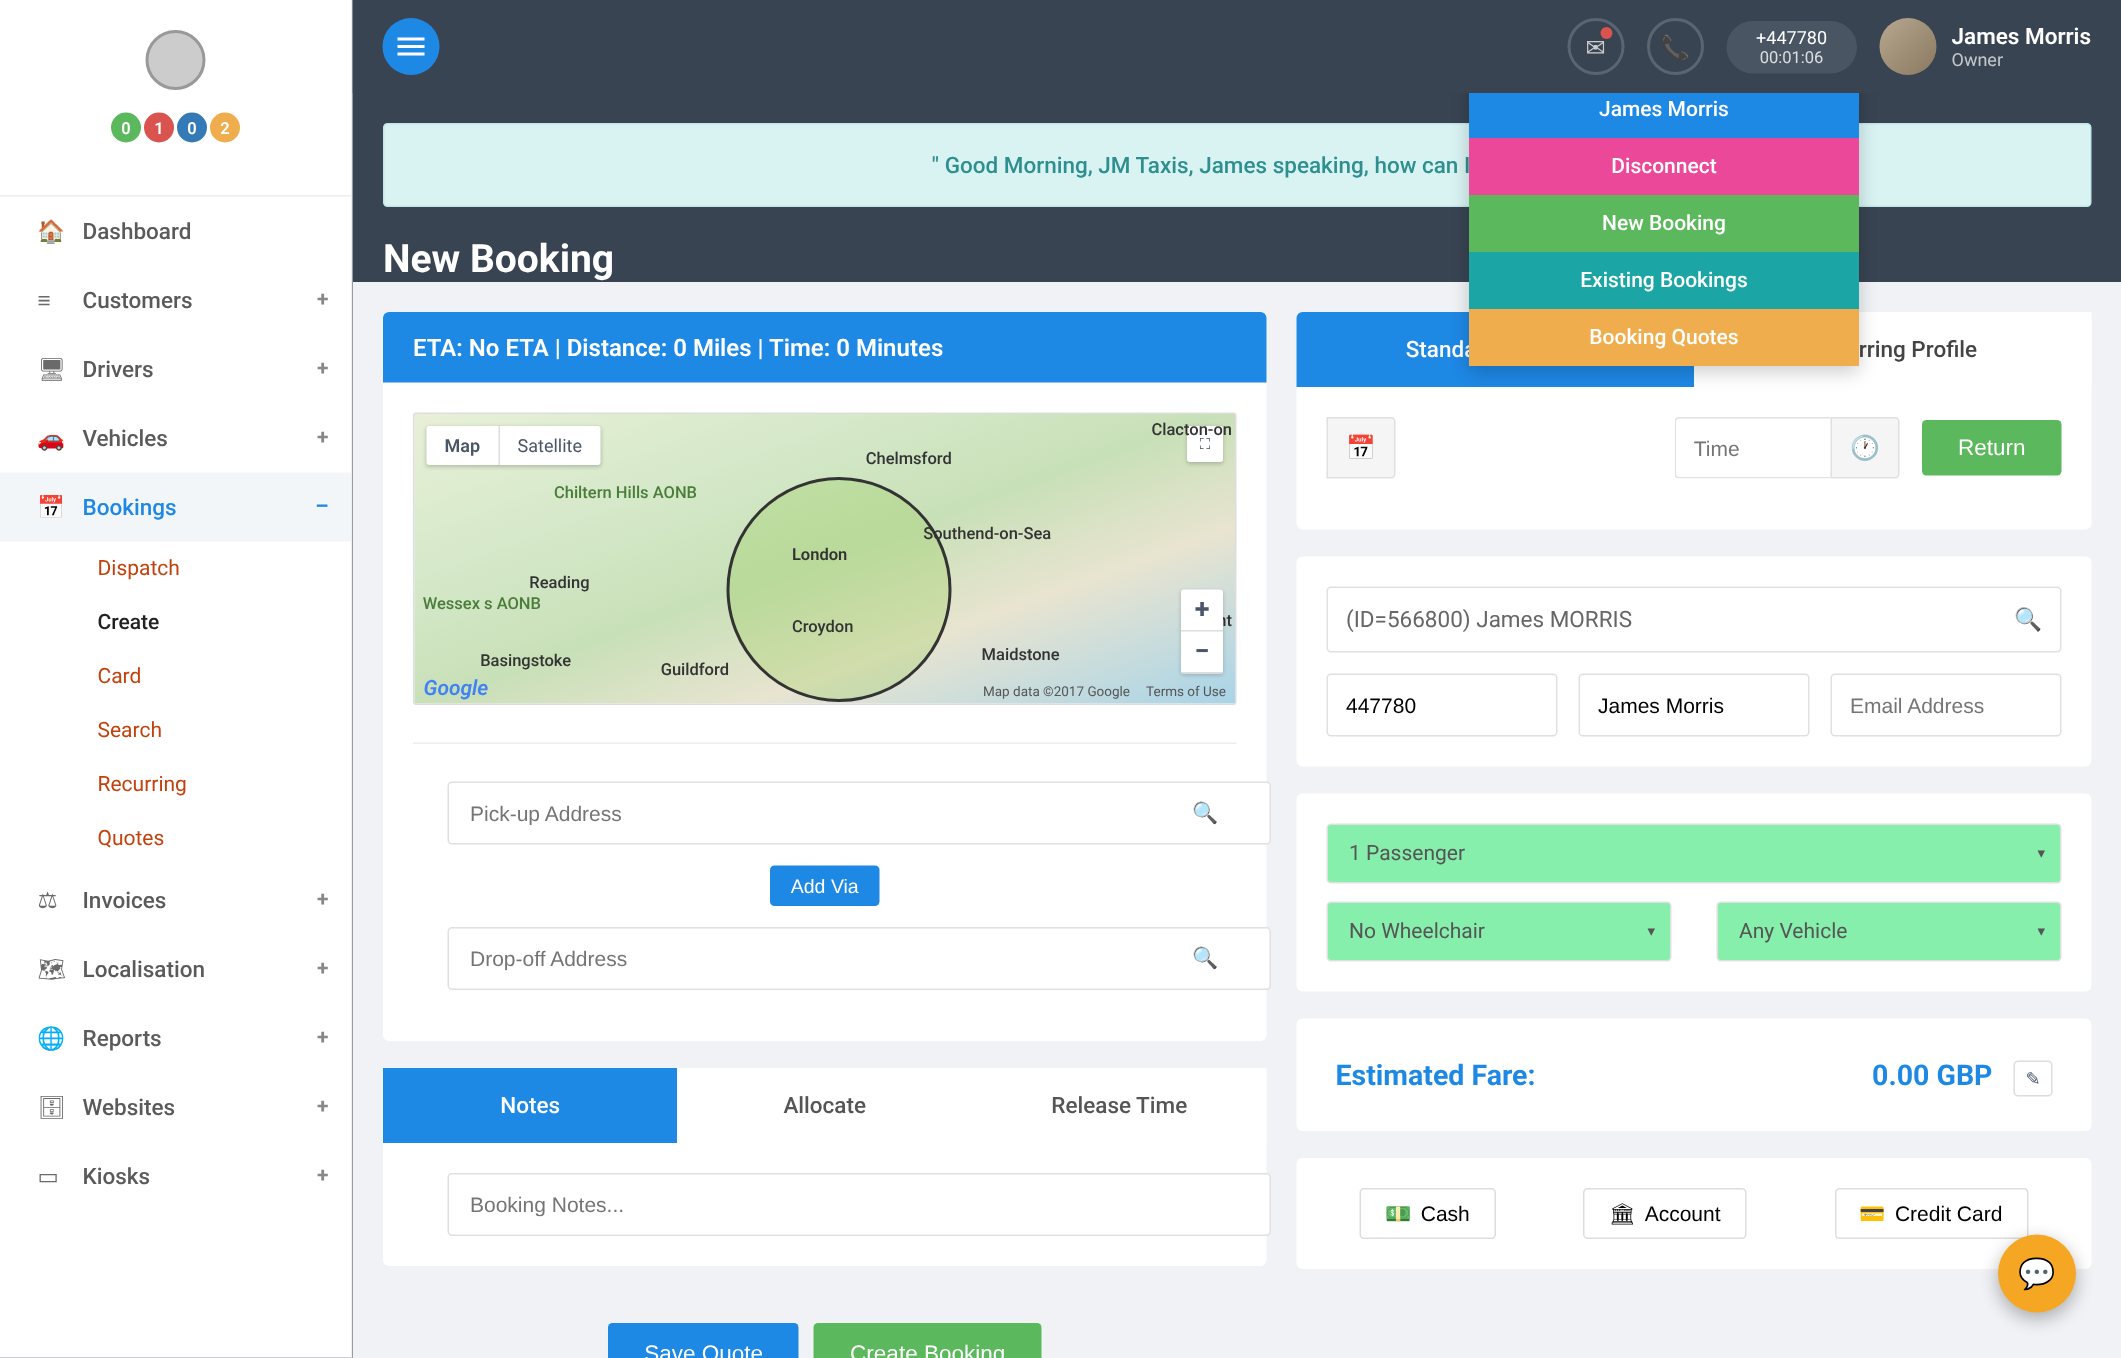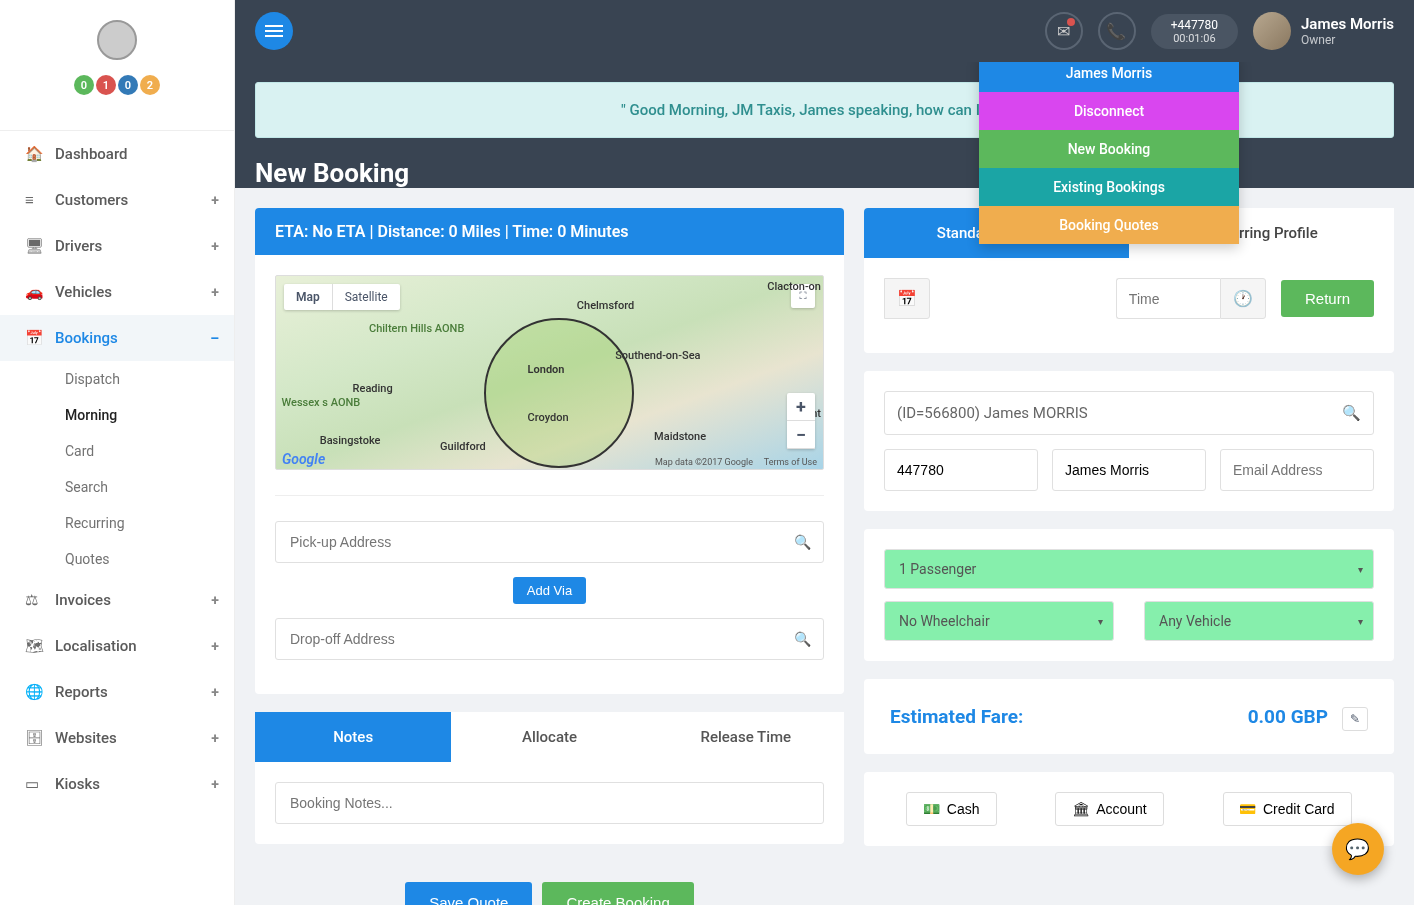--- a/index.html
+++ b/index.html
@@ -16,21 +16,21 @@
     .pill-red { background: #d9534f; }
     .pill-blue { background: #337ab7; }
     .pill-orange { background: #f0ad4e; }
     .nav-list { list-style: none; border-top: 1px solid #eee; margin-top: 15px; }
     .nav-item { display: flex; align-items: center; padding: 14px 25px; font-size: 15px; color: #5a5a5a; cursor: pointer; position: relative; font-weight: 500; }
     .nav-item .icon { width: 30px; font-size: 15px; color: #6a6a6a; }
     .nav-item.active { background: #f2f6f9; color: #1e88e5; }
     .nav-item.active .icon { color: #1e88e5; }
     .nav-item .plus, .nav-item .minus { position: absolute; right: 15px; font-size: 14px; color: #888; font-weight: bold; }
     .nav-item.active .minus { color: #1e88e5; }
-    .sub-item { padding: 10px 25px 10px 65px; font-size: 14px; color: #737373; cursor: pointer; }
+    .sub-item { padding: 10px 25px 10px 65px; font-size: 14px; color: #c2410c; cursor: pointer; }
     .sub-item.active { color: #222; font-weight: 500; }
     
     
     .main { flex: 1; background: #394452; display: flex; flex-direction: column; overflow: hidden; }
     .topbar { height: 62px; background: #394452; display: flex; align-items: center; padding: 0 20px; color: #fff; }
     .menu-btn { width: 38px; height: 38px; background: #1e88e5; border-radius: 50%; display: flex; align-items: center; justify-content: center; cursor: pointer; }
     .menu-btn span { width: 18px; height: 2px; background: #fff; position: relative; }
     .menu-btn span::before, .menu-btn span::after { content: ''; position: absolute; width: 18px; height: 2px; background: #fff; left: 0; }
     .menu-btn span::before { top: -5px; } .menu-btn span::after { top: 5px; }
     .topbar-right { margin-left: auto; display: flex; align-items: center; gap: 15px; }
@@ -42,21 +42,21 @@
     .user-text .name { font-size: 15px; font-weight: 600; }
     .user-text .role { font-size: 12px; opacity: 0.7; }
     .notif-dot { position: absolute; top: 4px; right: 6px; width: 8px; height: 8px; background: #d9534f; border-radius: 50%; }
     
     .content-area { flex: 1; background: #f0f2f5; padding: 20px; overflow-y: auto; position: relative; }
     
     
     .dropdown-popup { position: absolute; top: -8px; right: 175px; width: 260px; z-index: 100; box-shadow: 0 4px 12px rgba(0,0,0,0.2); }
     .dropdown-popup .dd-item { padding: 11px; text-align: center; color: #fff; font-size: 14px; cursor: pointer; font-weight: 500; }
     .dd-blue { background: #1e88e5; font-size: 16px; font-weight: 600; }
-    .dd-red { background: #d946ef; }
+    .dd-red { background: #ec4899; }
     .dd-green { background: #5cb85c; }
     .dd-teal { background: #1ba5a5; }
     .dd-orange { background: #f0ad4e; }
     
     .greeting-banner { background: #d9f2f2; border: 1px solid #c1e8e8; color: #2f8f8f; padding: 18px; text-align: center; font-size: 15px; border-radius: 3px; margin-bottom: 20px; font-weight: 500; }
     .page-title { color: #fff; font-size: 26px; font-weight: 700; margin-bottom: 20px; background: #394452; margin: -20px -20px 20px; padding: 14px 20px 20px; }
     
     .cols { display: flex; gap: 20px; }
     .col-left { flex: 1; min-width: 0; }
     .col-right { width: 530px; }
@@ -70,21 +70,21 @@
     .map-ctrl { padding: 6px 12px; font-size: 12px; cursor: pointer; }
     .map-ctrl:first-child { font-weight: 600; border-right: 1px solid #ddd; }
     .map-circle { position: absolute; top: 22%; left: 38%; width: 150px; height: 150px; border: 2px solid #333; border-radius: 50%; background: rgba(141,198,63,0.25); }
     .map-label { position: absolute; font-size: 11px; color: #333; font-weight: 500; }
     .map-fullscreen { position: absolute; top: 8px; right: 8px; width: 24px; height: 24px; background: #fff; border-radius: 2px; box-shadow: 0 1px 3px rgba(0,0,0,0.2); display:flex; align-items:center; justify-content:center; font-size:10px; cursor:pointer; }
     .map-zoom { position: absolute; right: 8px; bottom: 20px; background: #fff; border-radius: 2px; box-shadow: 0 1px 3px rgba(0,0,0,0.2); width: 28px; }
     .map-zoom div { height: 28px; display:flex; align-items:center; justify-content:center; font-size: 18px; font-weight: bold; cursor:pointer; border-bottom: 1px solid #ddd; }
     .map-attrib { position: absolute; bottom: 2px; font-size: 9px; color: #555; }
     .map-attrib.l { left: 6px; } .map-attrib.r { right: 6px; }
     
-    .input-field { width: 100%; padding: 12px 40px 12px 14px; border: 1px solid #e0e0e0; border-radius: 3px; font-size: 14px; color: #555; }
+    .input-field { width: 100%; padding: 12px 40px 12px 14px; border: 1px solid #e0e0e0; border-radius: 3px; font-size: 14px; color: #555; margin-left: 23px; }
     .input-wrap { position: relative; margin-bottom: 14px; }
     .input-wrap .input-icon { position: absolute; right: 12px; top: 50%; transform: translateY(-50%); color: #888; font-size: 14px; }
     .add-via { background: #1e88e5; color: #fff; border: none; padding: 6px 14px; border-radius: 3px; font-size: 13px; cursor: pointer; display: block; margin: 0 auto 14px; }
     
     .tabs { display: flex; }
     .tab { flex: 1; padding: 16px; text-align: center; font-size: 15px; font-weight: 500; cursor: pointer; background: #fff; color: #555; }
     .tab.active { background: #1e88e5; color: #fff; }
     
     
     .booking-tabs { display: flex; }
@@ -157,21 +157,21 @@
           <span class="icon">🚗</span>
           <span>Vehicles</span>
           <span class="plus">+</span>
         </li>
       <li class="nav-item active">
           <span class="icon">📅</span>
           <span>Bookings</span>
           <span class="minus">–</span>
         </li>
       <li class="sub-item"><span>Dispatch</span></li>
-      <li class="sub-item active"><span>Morning</span></li>
+      <li class="sub-item active"><span>Create</span></li>
       <li class="sub-item"><span>Card</span></li>
       <li class="sub-item"><span>Search</span></li>
       <li class="sub-item"><span>Recurring</span></li>
       <li class="sub-item"><span>Quotes</span></li>
       <li class="nav-item">
           <span class="icon">⚖</span>
           <span>Invoices</span>
           <span class="plus">+</span>
         </li>
       <li class="nav-item">

